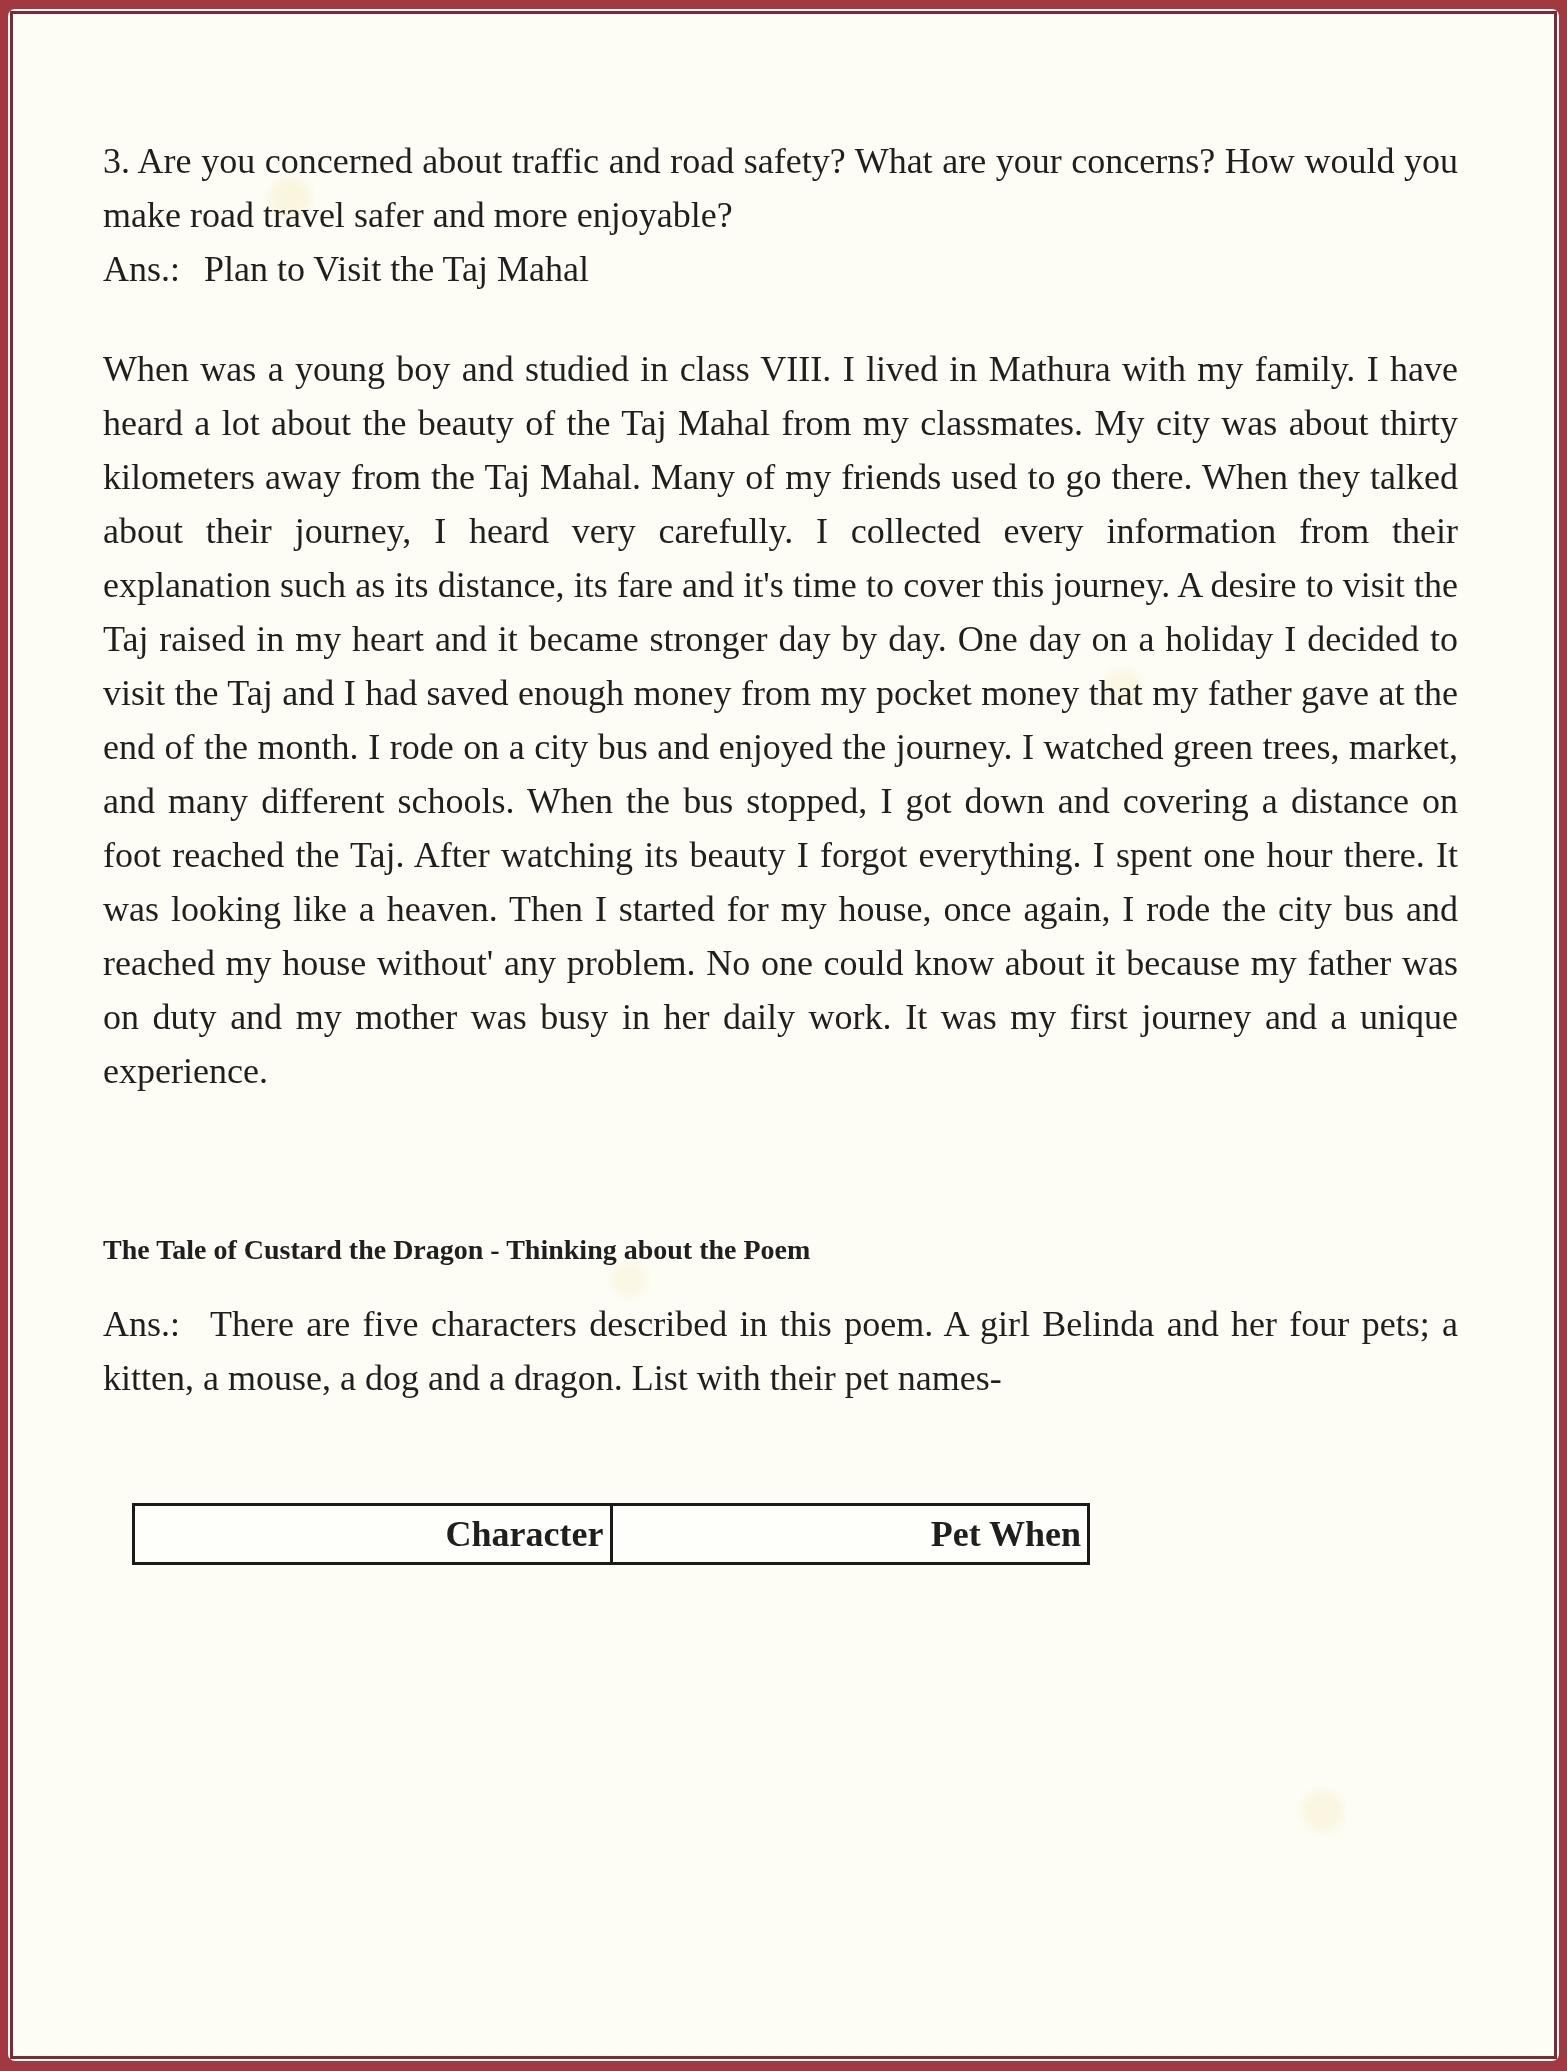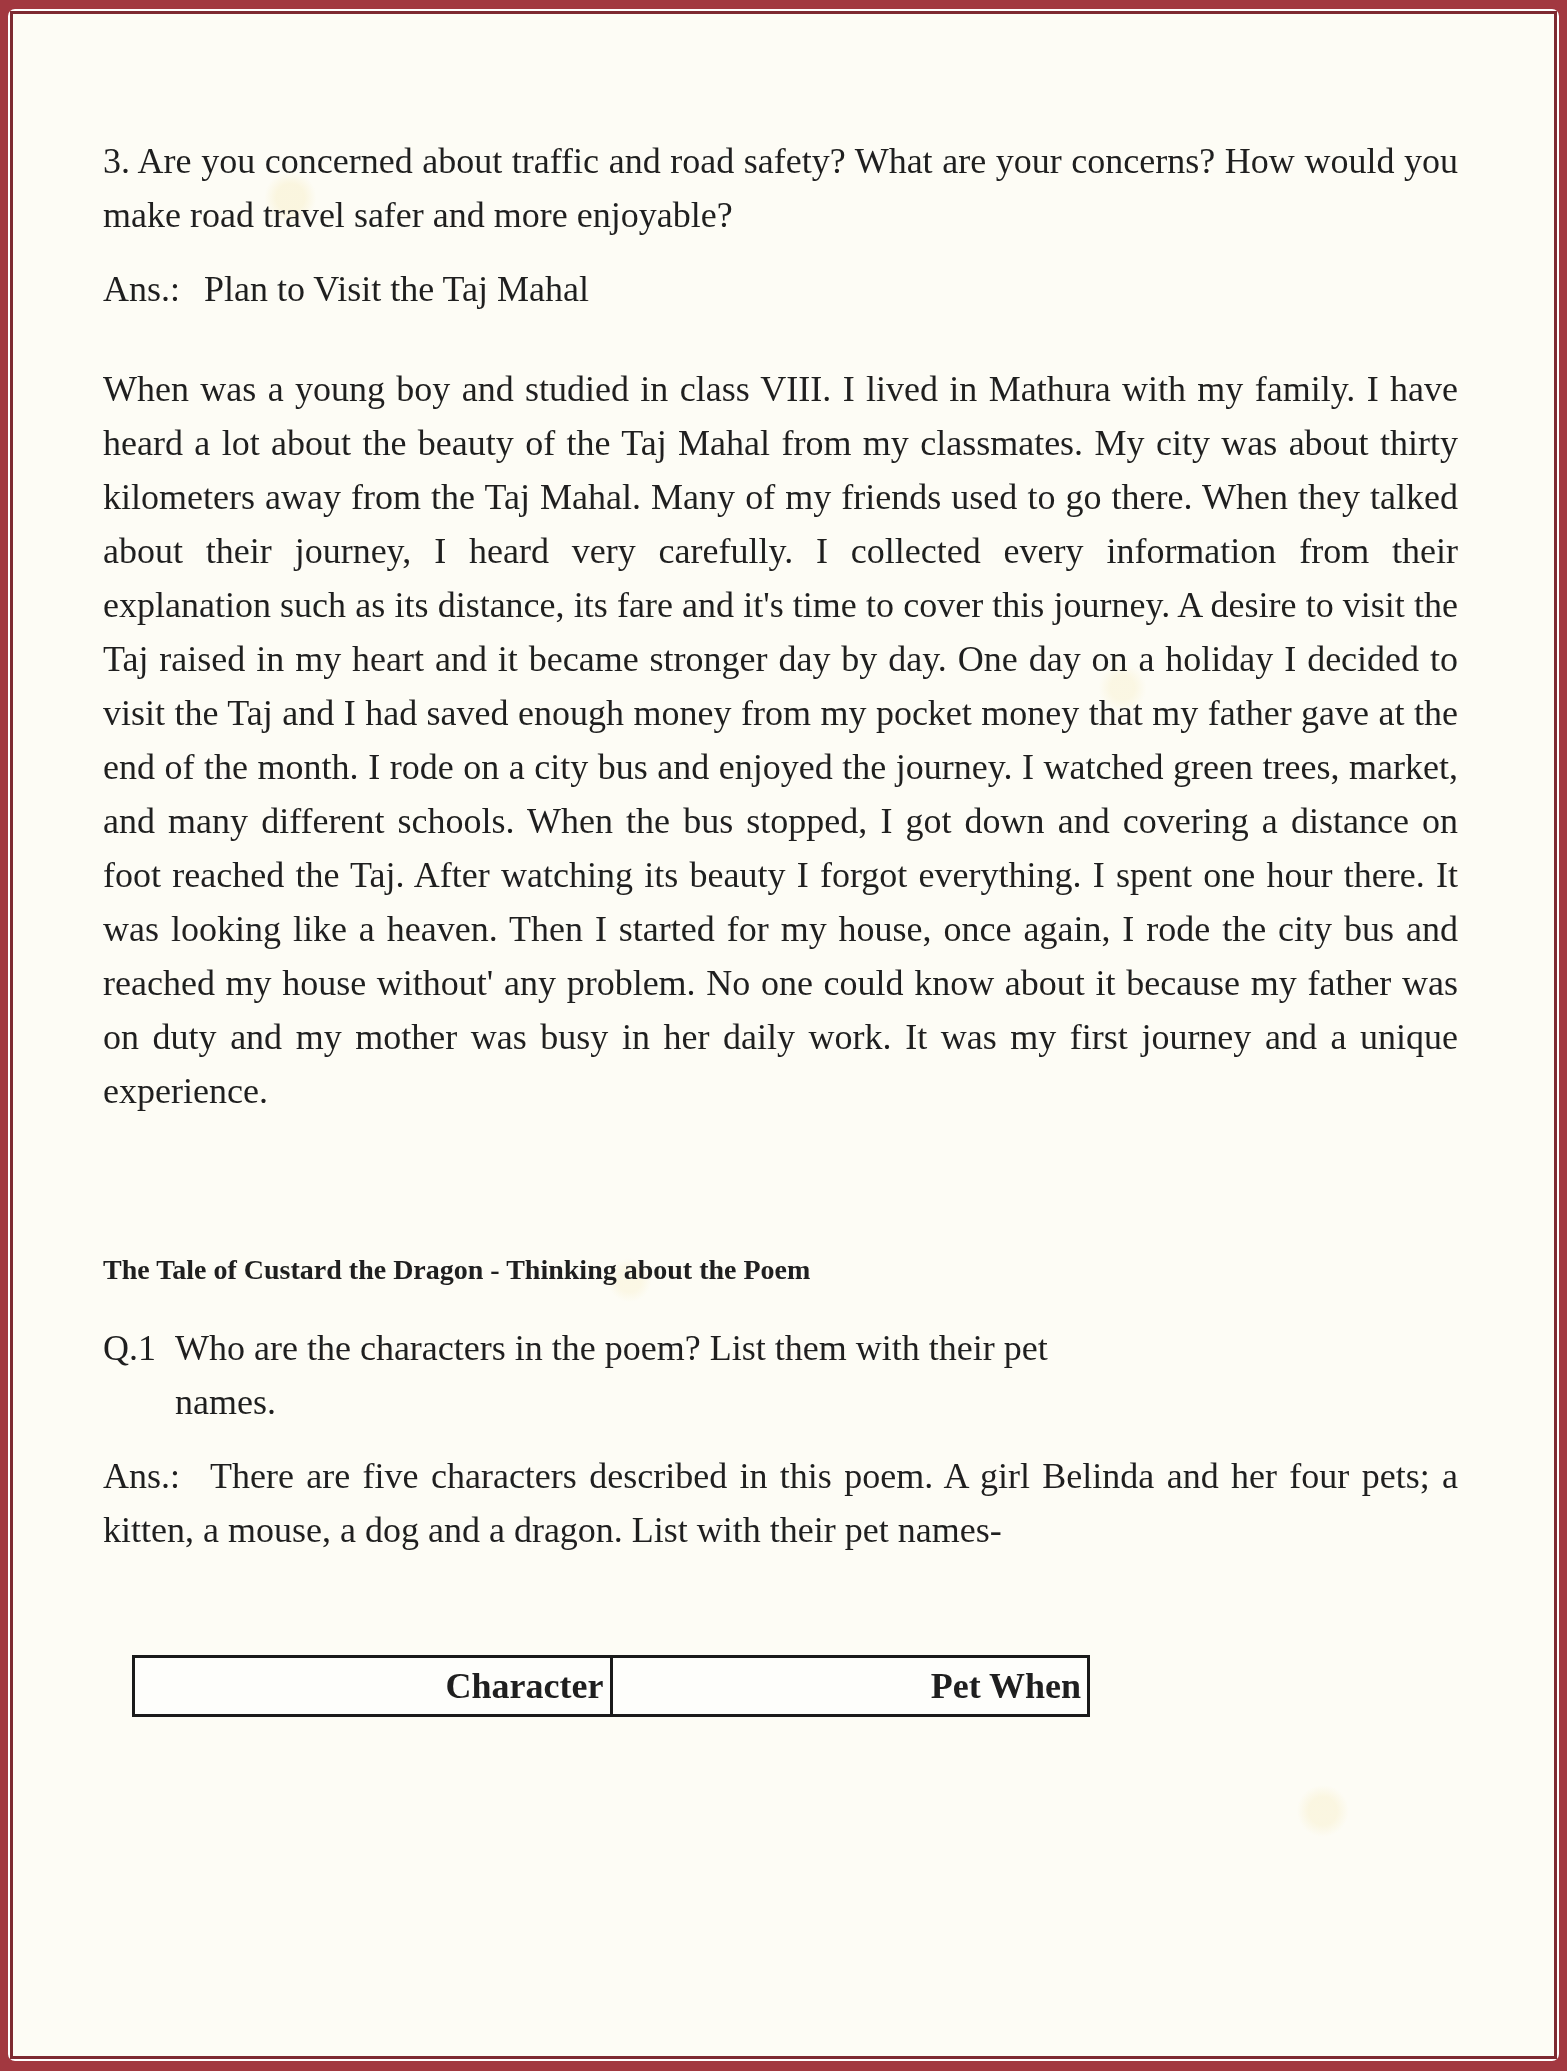--- a/index.html
+++ b/index.html
@@ -42,21 +42,21 @@
     box-sizing: border-box;
     overflow: hidden;
   }
   .content {
     padding: 120px 96px 0 90px;
     font-size: 36px;
     line-height: 54px;
   }
   p { margin: 0; }
   .justified { text-align: justify; }
-  .ans-title { margin-top: 20px; }
+  .ans-title { }
   .ans-title .label { margin-right: 24px; }
   .body-para { margin-top: 46px; }
   .section-heading {
     margin: 125px 0 0 0;
     font-size: 28px;
     line-height: 54px;
     font-weight: bold;
   }
   .q1 {
     margin-top: 24px;
@@ -97,27 +97,20 @@
         <p class="justified">3. Are you concerned about traffic and road safety? What are your concerns? How would you make road travel safer and more enjoyable?</p>
 
         <p class="ans-title">
           <span class="label">Ans.:</span><span>Plan to Visit the Taj Mahal</span>
         </p>
 
         <p class="justified body-para">When was a young boy and studied in class VIII. I lived in Mathura with my family. I have heard a lot about the beauty of the Taj Mahal from my classmates. My city was about thirty kilometers away from the Taj Mahal. Many of my friends used to go there. When they talked about their journey, I heard very carefully. I collected every information from their explanation such as its distance, its fare and it's time to cover this journey. A desire to visit the Taj raised in my heart and it became stronger day by day. One day on a holiday I decided to visit the Taj and I had saved enough money from my pocket money that my father gave at the end of the month. I rode on a city bus and enjoyed the journey. I watched green trees, market, and many different schools. When the bus stopped, I got down and covering a distance on foot reached the Taj. After watching its beauty I forgot everything. I spent one hour there. It was looking like a heaven. Then I started for my house, once again, I rode the city bus and reached my house without' any problem. No one could know about it because my father was on duty and my mother was busy in her daily work. It was my first journey and a unique experience.</p>
 
         <h2 class="section-heading">The Tale of Custard the Dragon - Thinking about the Poem</h2>
 
-        <div class="q1">
-          <span class="q1-label">Q.1</span>
-          <span class="q1-text">
-            <span class="q1-line">Who are the characters in the poem? List them with their pet</span>
-            <span class="q1-line">names.</span>
-          </span>
-        </div>
 
         <p class="justified ans1">
           <span class="label">Ans.:</span><span>There are five characters described in this poem. A girl Belinda and her four pets; a kitten, a mouse, a dog and a dragon. List with their pet names-</span>
         </p>
 
         <table class="pet-table">
           <tbody>
             <tr>
               <th>Character</th>
               <th>Pet When</th>

